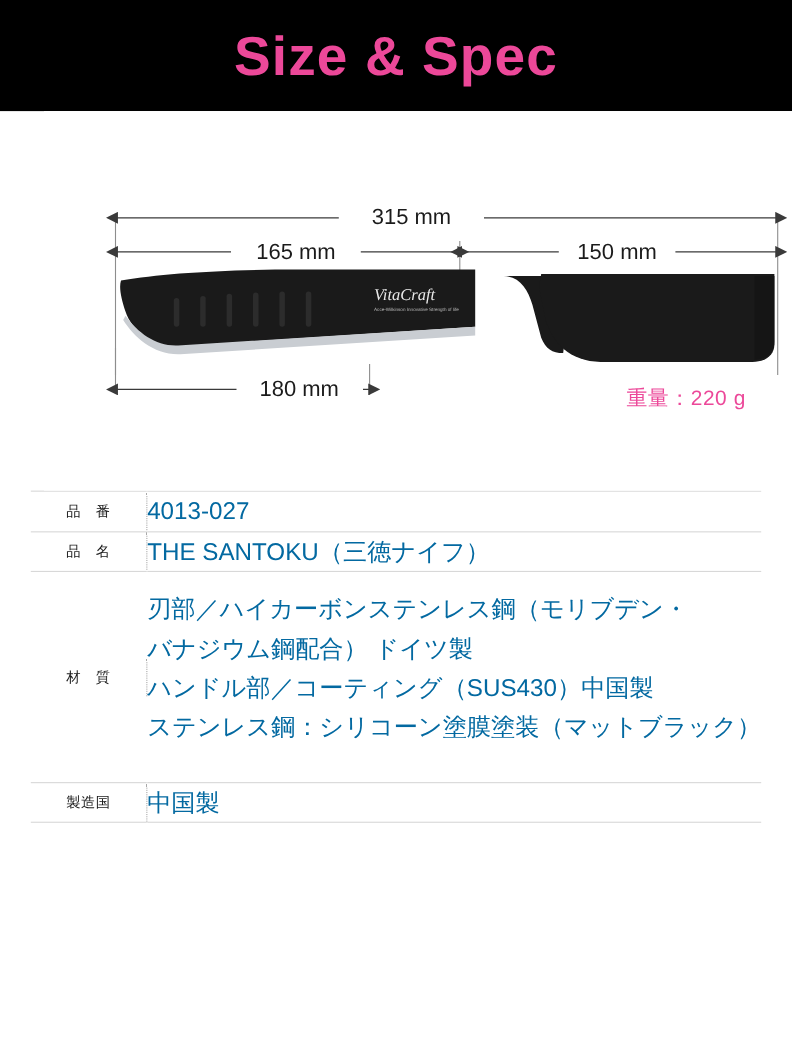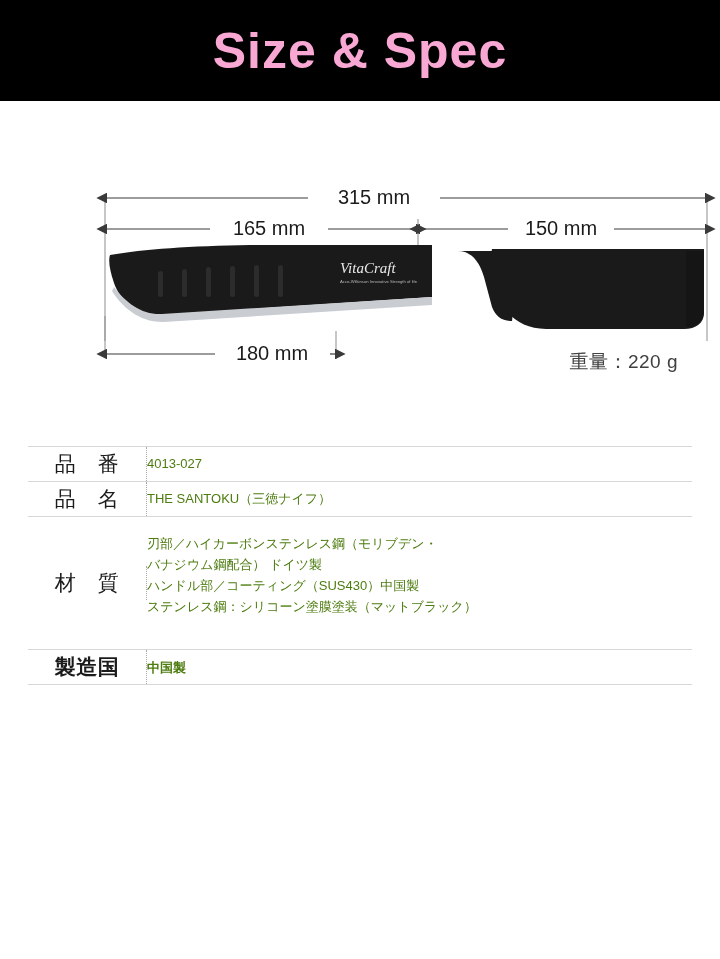--- a/index.html
+++ b/index.html
@@ -20,87 +20,86 @@
 
   
   .header {
     height: 101px;
     background: #000000;
     display: flex;
     align-items: center;
     justify-content: center;
   }
   .header-title {
-    color: #f9a8d4;
+    color: #ec4899;
     font-size: 50px;
     font-weight: 700;
     letter-spacing: 1px;
     line-height: 1;
     text-align: right;
   }
 
   
   .diagram {
     position: relative;
     height: 345px;
     background: #fff;
     margin-left: 40px;
   }
   .diagram svg { display: block; }
   .weight-label {
     position: absolute;
     right: 42px;
     top: 248px;
     font-size: 19px;
-    color: #404040;
+    color: #ec4899;
     letter-spacing: 0.5px;
     white-space: nowrap;
   }
 
   
   .spec-table {
     margin: 0 28px;
     border-collapse: collapse;
     width: 664px;
   }
   .spec-table tr {
     border-top: 1px solid #d8d8d8;
   }
   .spec-table tr:last-child {
     border-bottom: 1px solid #d8d8d8;
-    font-weight: bold;
   }
   .spec-table td {
     vertical-align: middle;
     padding: 0;
   }
   .cell-label {
     width: 118px;
     text-align: center;
-    font-size: 21px;
+    font-size: 13px;
     letter-spacing: 0.5px;
     padding: 14px 0;
     color: #1b1b1b;
   }
   .cell-sep {
     width: 1px;
     padding: 0;
   }
   .sep-line {
     width: 1px;
     height: 100%;
     min-height: 34px;
     border-left: 1px dotted #a9a9a9;
     margin: 0 auto;
   }
   .cell-value {
     padding: 14px 8px 14px 20px;
-    font-size: 13px;
+    font-size: 22px;
     line-height: 1.62;
-    color: #4d7c0f;
+    color: #0369a1;
   }
   .value-line { display: block; white-space: nowrap; }
   .tall .cell-value { padding-top: 16px; padding-bottom: 32px; }
 </style>
 </head>
 <body>
 
 <div class="page">
 
   <div class="header">

